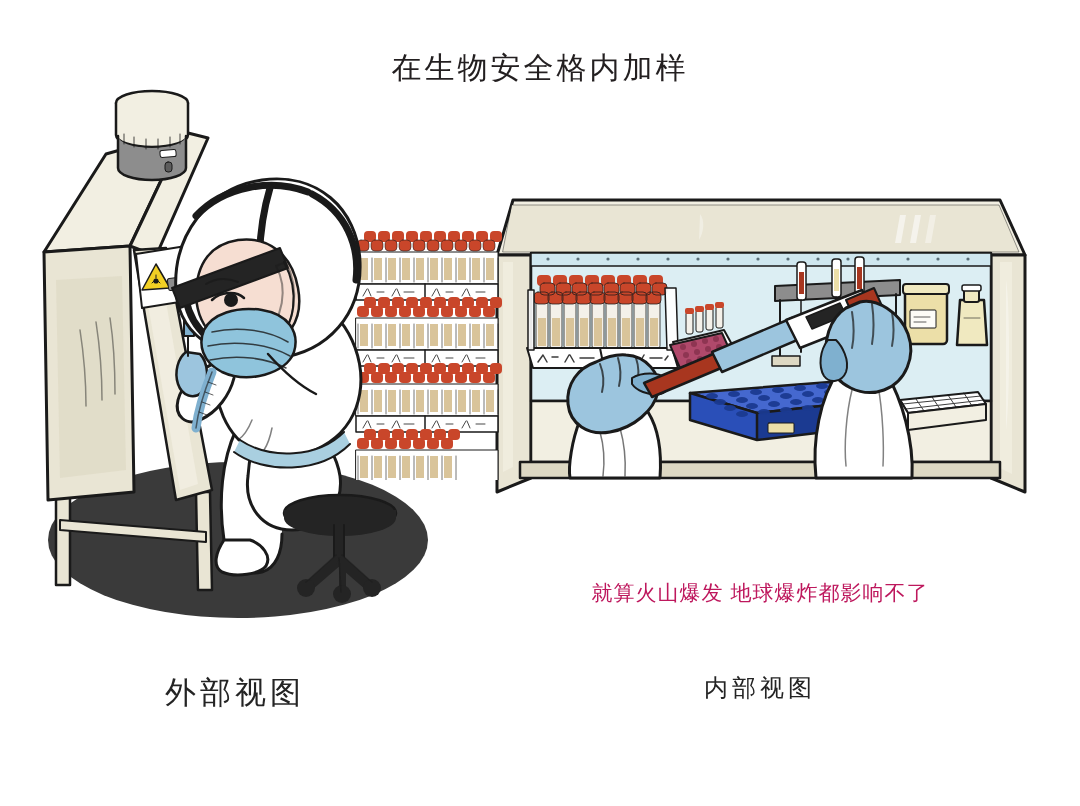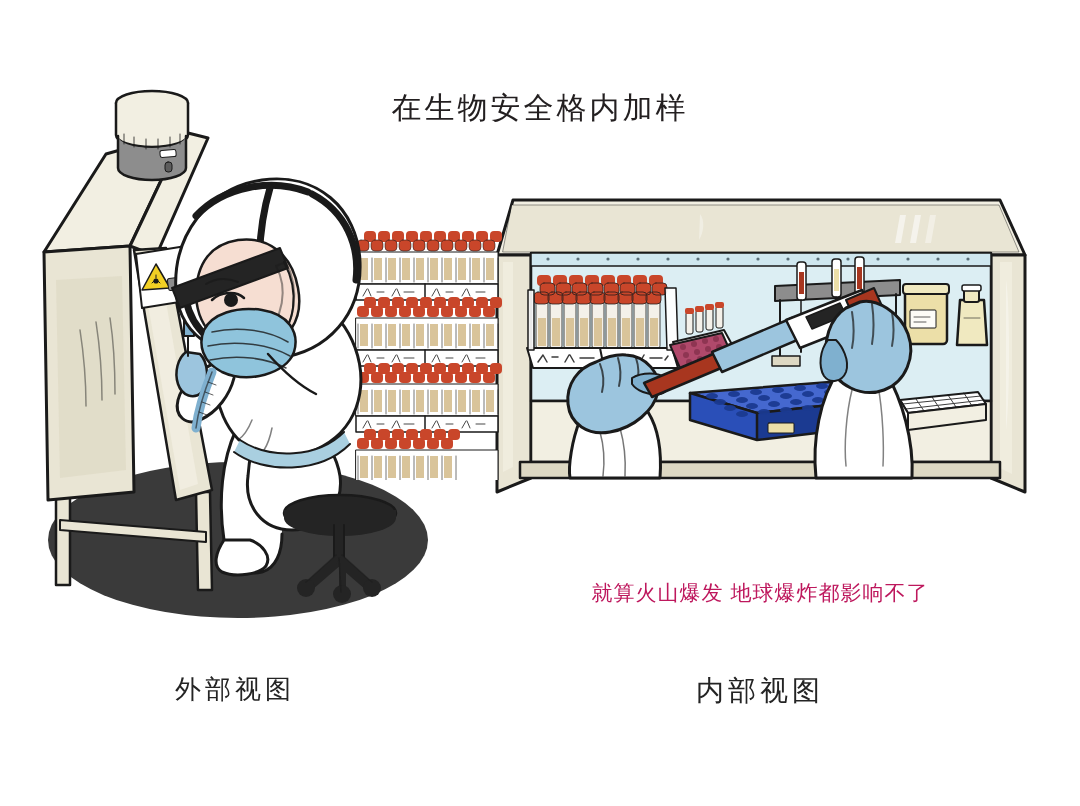--- a/index.html
+++ b/index.html
@@ -9,33 +9,33 @@
     font-family:"Liberation Sans","DejaVu Sans",sans-serif;
     color:#1b1b1b;
     overflow:hidden;
     position:relative;
   }
   #stage{position:relative;width:1080px;height:806px;background:#ffffff;}
 
   .txt{position:absolute;white-space:pre;letter-spacing:1px;}
   #title{
     left:0;top:48px;width:1080px;text-align:center;
-    font-size:30px;color:#231f20;letter-spacing:3px;margin-top:40px;
+    font-size:30px;color:#231f20;letter-spacing:3px;
   }
   #caption{
     left:520px;top:518px;width:480px;text-align:center;
     font-size:21px;line-height:30px;color:#be185d;letter-spacing:1px;
   }
   #label-left{
     left:90px;top:672px;width:290px;text-align:center;
-    font-size:26px;color:#242424;letter-spacing:4px;
+    font-size:31px;color:#242424;letter-spacing:4px;
   }
   #label-right{
     left:610px;top:672px;width:300px;text-align:center;
-    font-size:28px;color:#242424;letter-spacing:4px;
+    font-size:24px;color:#242424;letter-spacing:4px;
   }
 
   svg.art{position:absolute;left:0;top:0;width:1080px;height:806px;}
   .ink{fill:none;stroke:#1a1a1a;stroke-linecap:round;stroke-linejoin:round;}
   .sw3{stroke-width:3;}
   .sw25{stroke-width:2.5;}
   .sw2{stroke-width:2;}
   .sw15{stroke-width:1.5;}
   .sw1{stroke-width:1;}
   .fill-cab{fill:#e9e5d4;}

